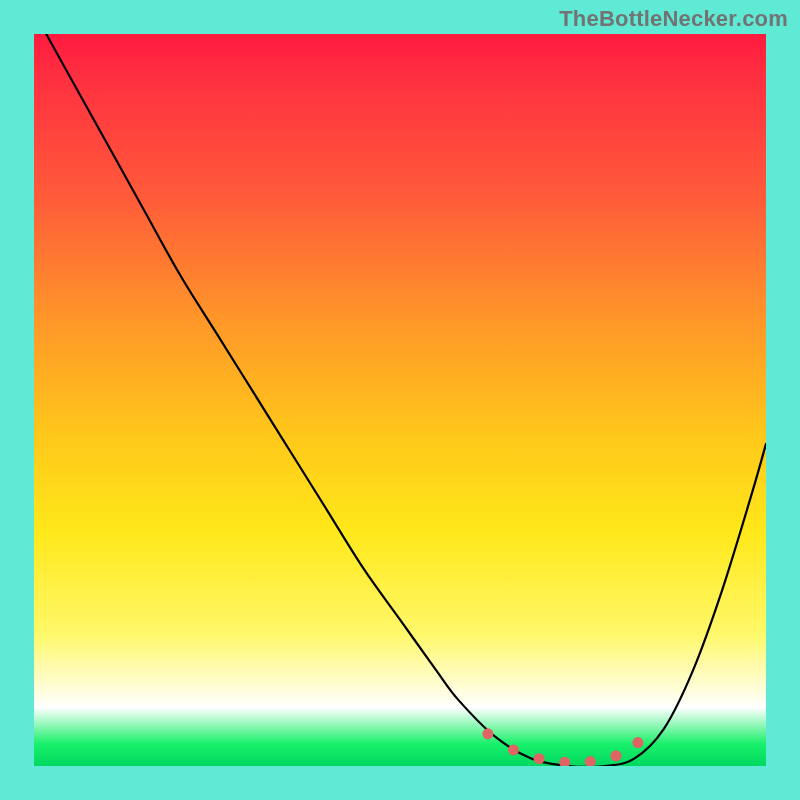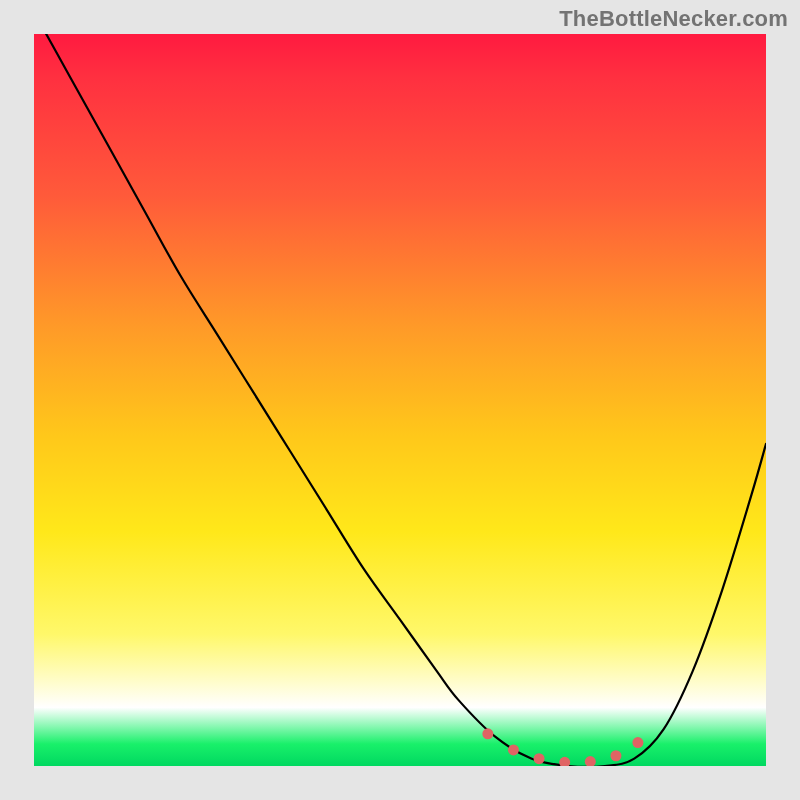--- a/index.html
+++ b/index.html
@@ -8,21 +8,21 @@
     width: 800px;
     height: 800px;
     background: #000;
     overflow: hidden;
     font-family: Arial, Helvetica, sans-serif;
   }
   .outer {
     position: relative;
     width: 800px;
     height: 800px;
-    background: #e5e5e5;
+    background: #5eead4;
   }
   .watermark {
     position: absolute;
     top: 6px;
     right: 12px;
     color: #737373;
     font-size: 22px;
     font-weight: 600;
     letter-spacing: 0.2px;
     z-index: 5;

